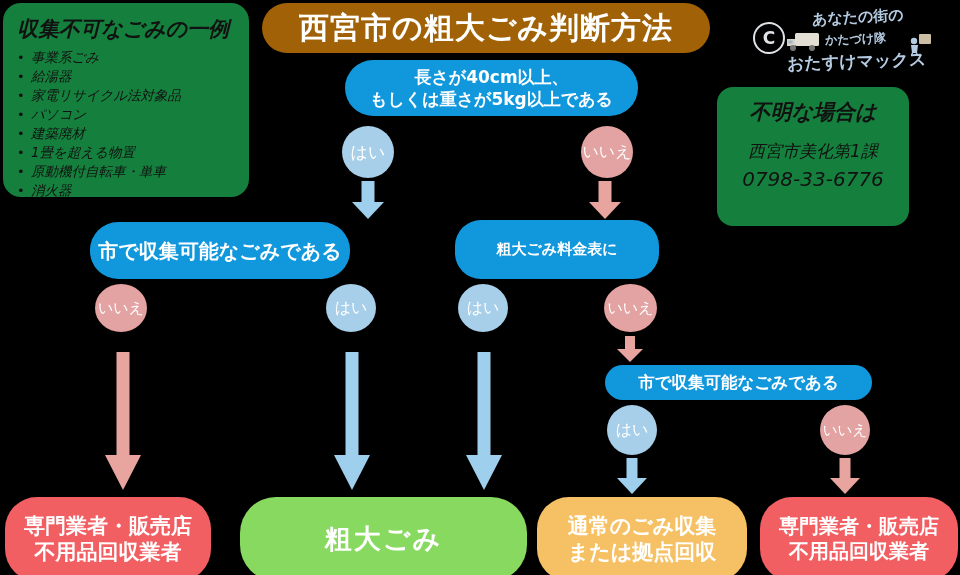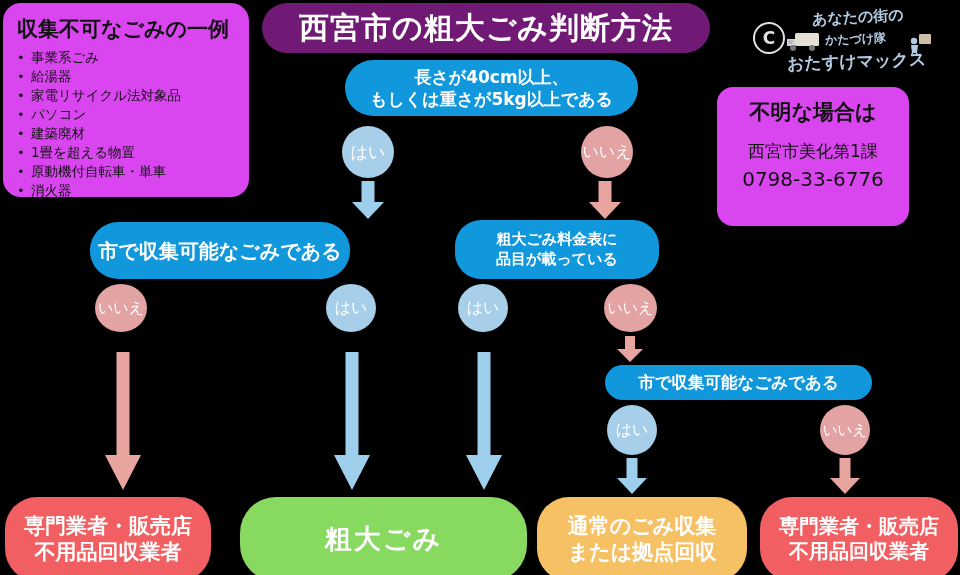--- a/index.html
+++ b/index.html
@@ -2,21 +2,21 @@
 <html><head>
 <meta charset="utf-8">
 <style>
   html,body{margin:0;padding:0;background:#000;}
   #stage{
     position:relative;width:960px;height:575px;background:#000;overflow:hidden;
     font-family:"DejaVu Sans","Liberation Sans",sans-serif;
   }
   
   .abs{position:absolute;}
-  .panel{background:#d946ef;color:#111;border-radius:18px;}
+  .panel{background:#15803d;color:#111;border-radius:18px;font-style:italic;}
   .flowbox{
     background:#1197dc;color:#fff;font-weight:bold;border-radius:28px;
     display:flex;flex-direction:column;align-items:center;justify-content:center;
     text-align:center;line-height:1.3;
   }
   .resultbox{
     color:#fff;font-weight:bold;border-radius:32px;
     display:flex;flex-direction:column;align-items:center;justify-content:center;
     text-align:center;line-height:1.25;
   }
@@ -51,21 +51,21 @@
   .arrow.med .shaft{width:11px;height:20px;}
   .arrow.med .head{border-left:15px solid transparent;border-right:15px solid transparent;border-top:16px solid;}
   
   #info-box{left:3px;top:3px;width:246px;height:194px;padding:12px 10px 8px 14px;box-sizing:border-box;}
   #info-title{font-size:21px;font-weight:bold;letter-spacing:0px;margin-bottom:5px;}
   .li{font-size:13.5px;line-height:18px;display:flex;}
   .li .bullet-icon{width:14px;flex:0 0 14px;}
   .li .bullet-icon::before{content:"•";font-size:13px;}
   
   #main-title{
-    left:262px;top:3px;width:448px;height:50px;background:#701a75;border-radius:25px;
+    left:262px;top:3px;width:448px;height:50px;background:#a16207;border-radius:25px;
     color:#fff;font-weight:bold;font-size:30px;display:flex;align-items:center;justify-content:center;
     letter-spacing:1px;
   }
   
   .logo-text{color:#b5cbe2;font-weight:bold;white-space:nowrap;}
   #logo-copyright{left:753px;top:22px;width:28px;height:28px;border:2px solid #dfe3e8;border-radius:50%;
     color:#dfe3e8;font-size:17px;font-weight:bold;display:flex;align-items:center;justify-content:center;}
   
   #contact-box{left:717px;top:87px;width:192px;height:139px;border-radius:16px;text-align:center;
     box-sizing:border-box;padding-top:11px;}
@@ -171,21 +171,20 @@
       <div class="head"></div>
     </div>
   <div class="arrow short pink" style="left:589px;top:181px;">
       <div class="shaft"></div>
       <div class="head"></div>
     </div>
 
   <div id="q2-left" class="abs flowbox">市で収集可能なごみである</div>
   <div id="q2-right" class="abs flowbox">
     <div>粗大ごみ料金表に</div>
-    <div>品目が載っている</div>
   </div>
 
   <div id="c-no-2" class="abs circle no">いいえ</div>
   <div id="c-yes-2" class="abs circle yes">はい</div>
   <div id="c-yes-3" class="abs circle yes">はい</div>
   <div id="c-no-3" class="abs circle no">いいえ</div>
 
   <div class="arrow long pink" style="left:105px;top:352px;">
       <div class="shaft"></div>
       <div class="head"></div>

